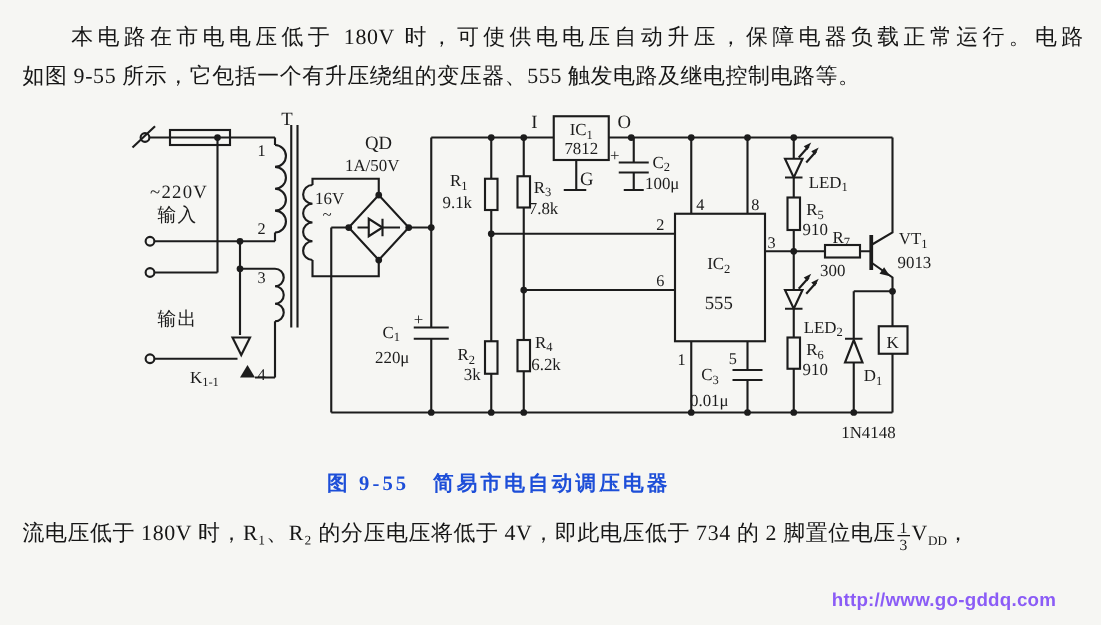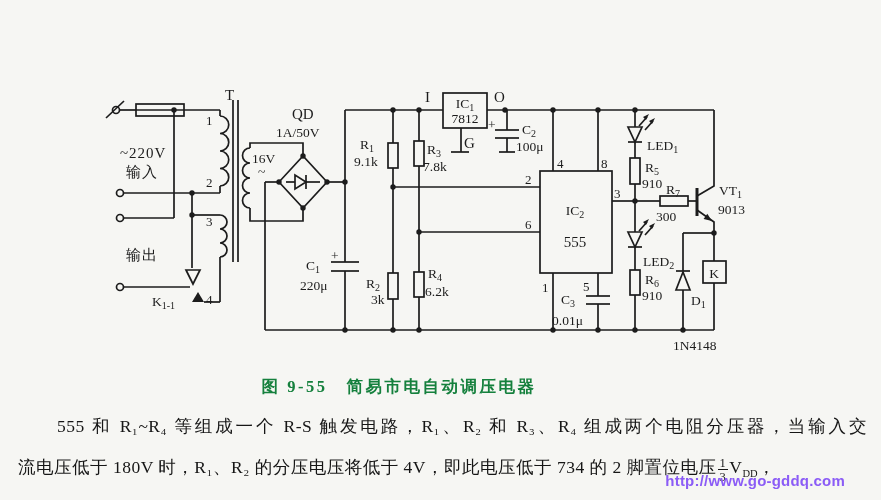--- a/index.html
+++ b/index.html
@@ -4,21 +4,21 @@
 <style>
   html,body{margin:0;padding:0;}
   body{width:881px;height:500px;background:#e9e9e6;font-family:"Liberation Serif","DejaVu Serif",serif;}
   .page{position:relative;width:881px;height:500px;background:#f6f6f3;overflow:hidden;color:#1c1c1c;}
   .para{position:absolute;left:18px;right:14px;margin:0;font-size:17.5px;line-height:31px;color:#161616;letter-spacing:.5px;}
   .para .line{display:block;}
   .indent{text-indent:39px;}
   .l-just{text-align:justify;text-align-last:justify;}
   .intro{top:14px;}
   .bodytext{top:406px;line-height:41px;}
-  .caption{position:absolute;top:376px;left:0;width:798px;text-align:center;font-size:16.5px;font-weight:bold;letter-spacing:2.5px;color:#15803d;}
+  .caption{position:absolute;top:376px;left:0;width:798px;text-align:center;font-size:16.5px;font-weight:bold;letter-spacing:2.5px;color:#1d4ed8;}
   .frac{display:inline-block;vertical-align:-8px;text-align:center;line-height:1;font-size:12.5px;margin:0 1px;}
   .frac .num{display:block;border-bottom:1.4px solid #161616;padding:0 2px 0px 2px;}
   .frac .den{display:block;padding-top:1px;}
   .vsub{font-size:10.5px;vertical-align:-4px;letter-spacing:0;margin-top:34px;}
   .watermark{position:absolute;top:472px;right:36px;font-family:"Liberation Sans","DejaVu Sans",sans-serif;font-weight:bold;font-size:15px;letter-spacing:.2px;}
   svg{position:absolute;left:0;top:85px;}
   svg text{font-family:"Liberation Serif","DejaVu Serif",serif;fill:#1c1c1c;}
   .lbl{font-size:13.5px;}
   .pin{font-size:13px;}
   .big{font-size:15px;}
@@ -27,20 +27,24 @@
   .w{stroke:#1c1c1c;stroke-width:1.7;fill:none;}
   .wb{stroke:#1c1c1c;stroke-width:3;fill:none;}
   .dot{fill:#1c1c1c;stroke:none;}
   .fillb{fill:#1c1c1c;stroke:none;}
 </style>
 </head>
 <body>
 
 <div class="page" style="background: rgb(246, 246, 243);">
 
+  <p class="para intro">
+    <span class="line indent l-just">本电路在市电电压低于 180V 时，可使供电电压自动升压，保障电器负载正常运行。电路</span>
+    <span class="line">如图 9-55 所示，它包括一个有升压绕组的变压器、555 触发电路及继电控制电路等。</span>
+  </p>
 
   <svg width="881" height="272" viewBox="0 85 881 272">
 
     <g>
       <circle class="w" cx="116" cy="110" r="3.5"></circle>
       <line class="w" x1="106" y1="118" x2="124" y2="101"></line>
       <circle class="w" cx="120" cy="193" r="3.5"></circle>
       <circle class="w" cx="120" cy="218" r="3.5"></circle>
       <circle class="w" cx="120" cy="287" r="3.5"></circle>
     </g>
@@ -287,21 +291,20 @@
         <circle class="dot" cx="553" cy="330" r="2.7"></circle>
       <circle class="dot" cx="598" cy="330" r="2.7"></circle>
         <circle class="dot" cx="635" cy="330" r="2.7"></circle>
       <circle class="dot" cx="683" cy="330" r="2.7"></circle>
     </g>
   </svg>
 
   <div class="caption">图 9-55　简易市电自动调压电器</div>
 
   <p class="para bodytext">
-    <span class="line indent l-just">555 和 R₁~R₄ 等组成一个 R-S 触发电路，R₁、R₂ 和 R₃、R₄ 组成两个电阻分压器，当输入交</span>
     <span class="line">
       <span>流电压低于 180V 时，R₁、R₂ 的分压电压将低于 4V，即此电压低于 734 的 2 脚置位电压</span><span class="frac"><span class="num">1</span><span class="den">3</span></span><span>V</span><span class="vsub">DD</span><span>，</span>
     </span>
   </p>
 
   <div class="watermark" style="color: #8b5cf6;">http://www.go-gddq.com</div>
 
 </div>
 
 </body></html>

